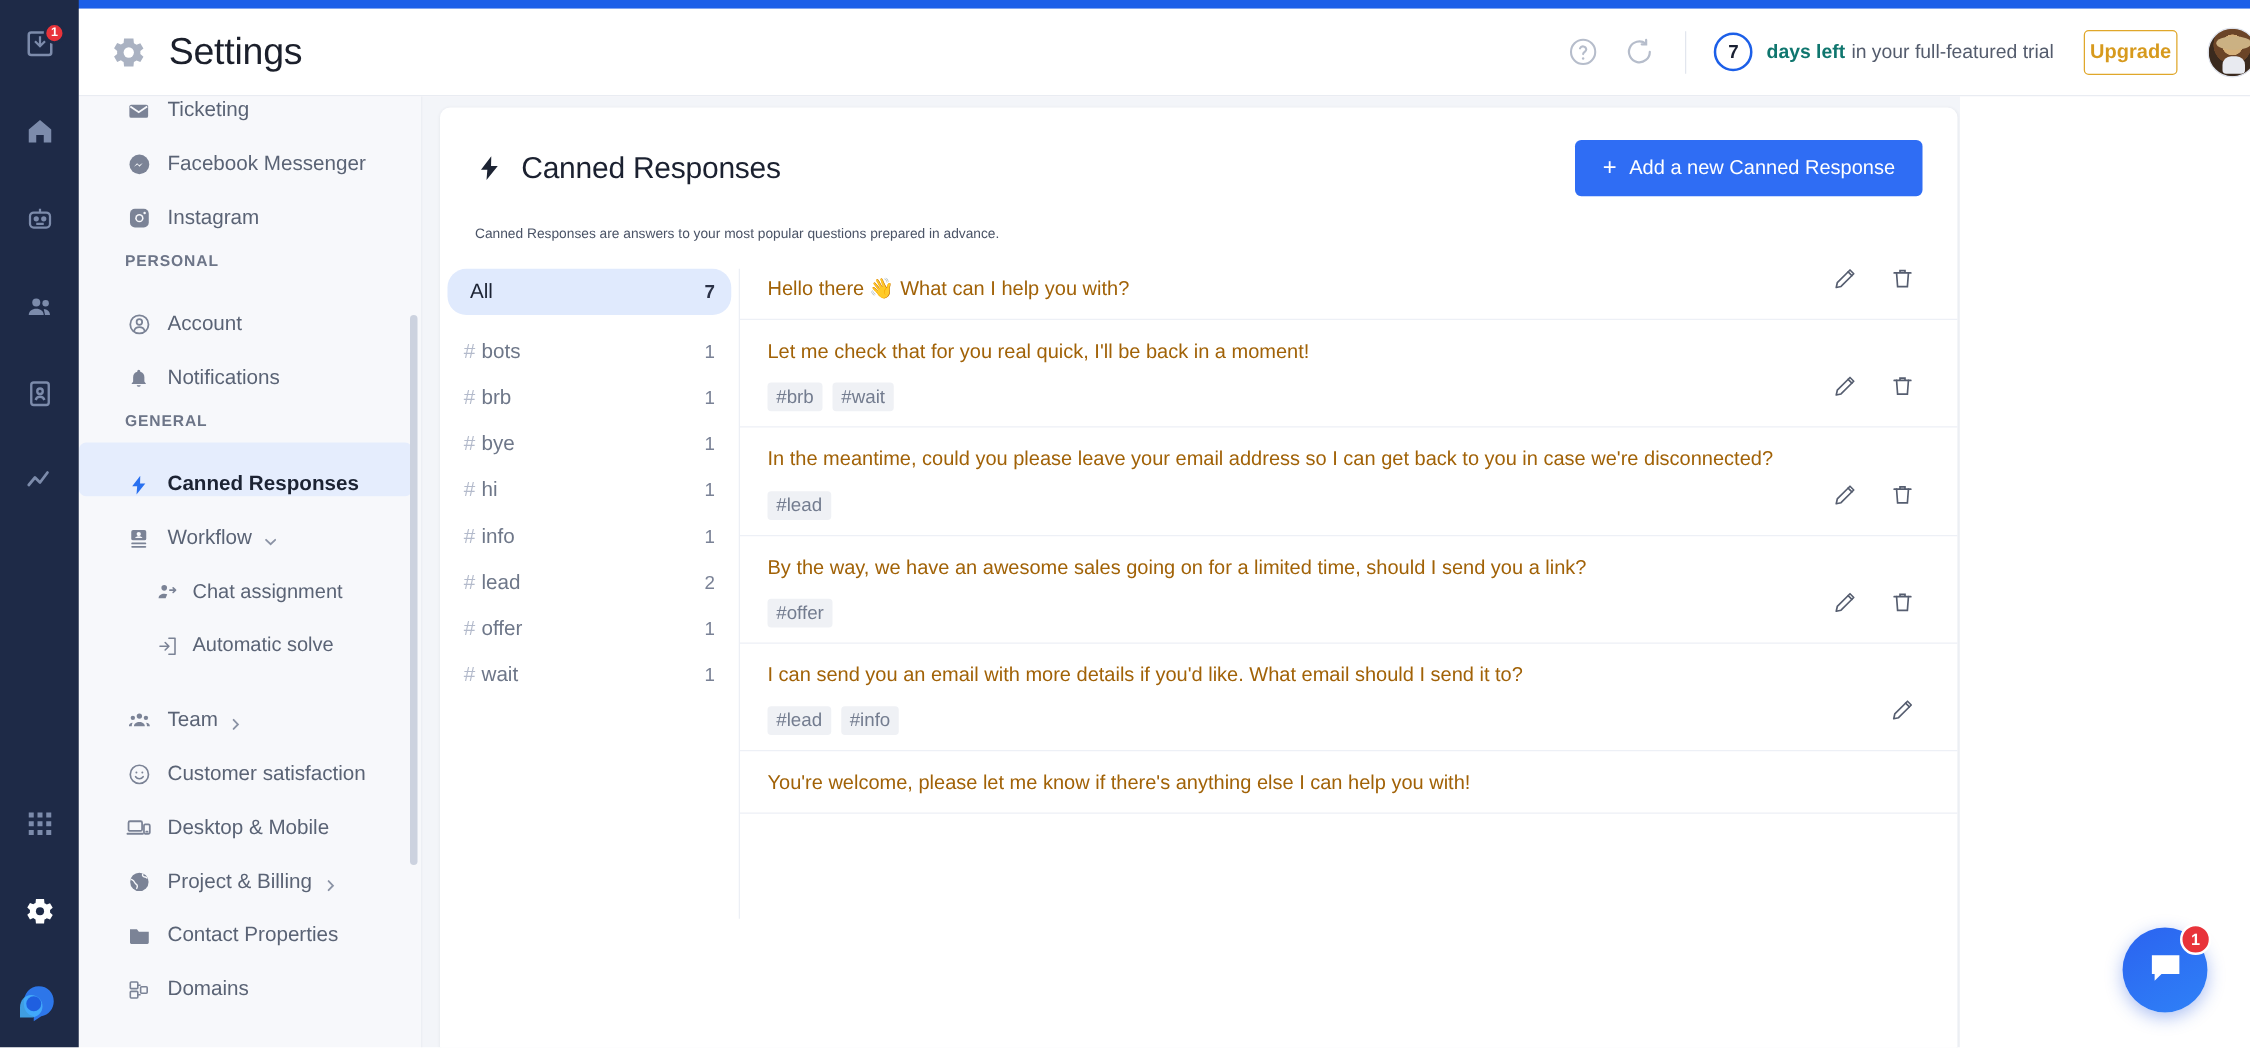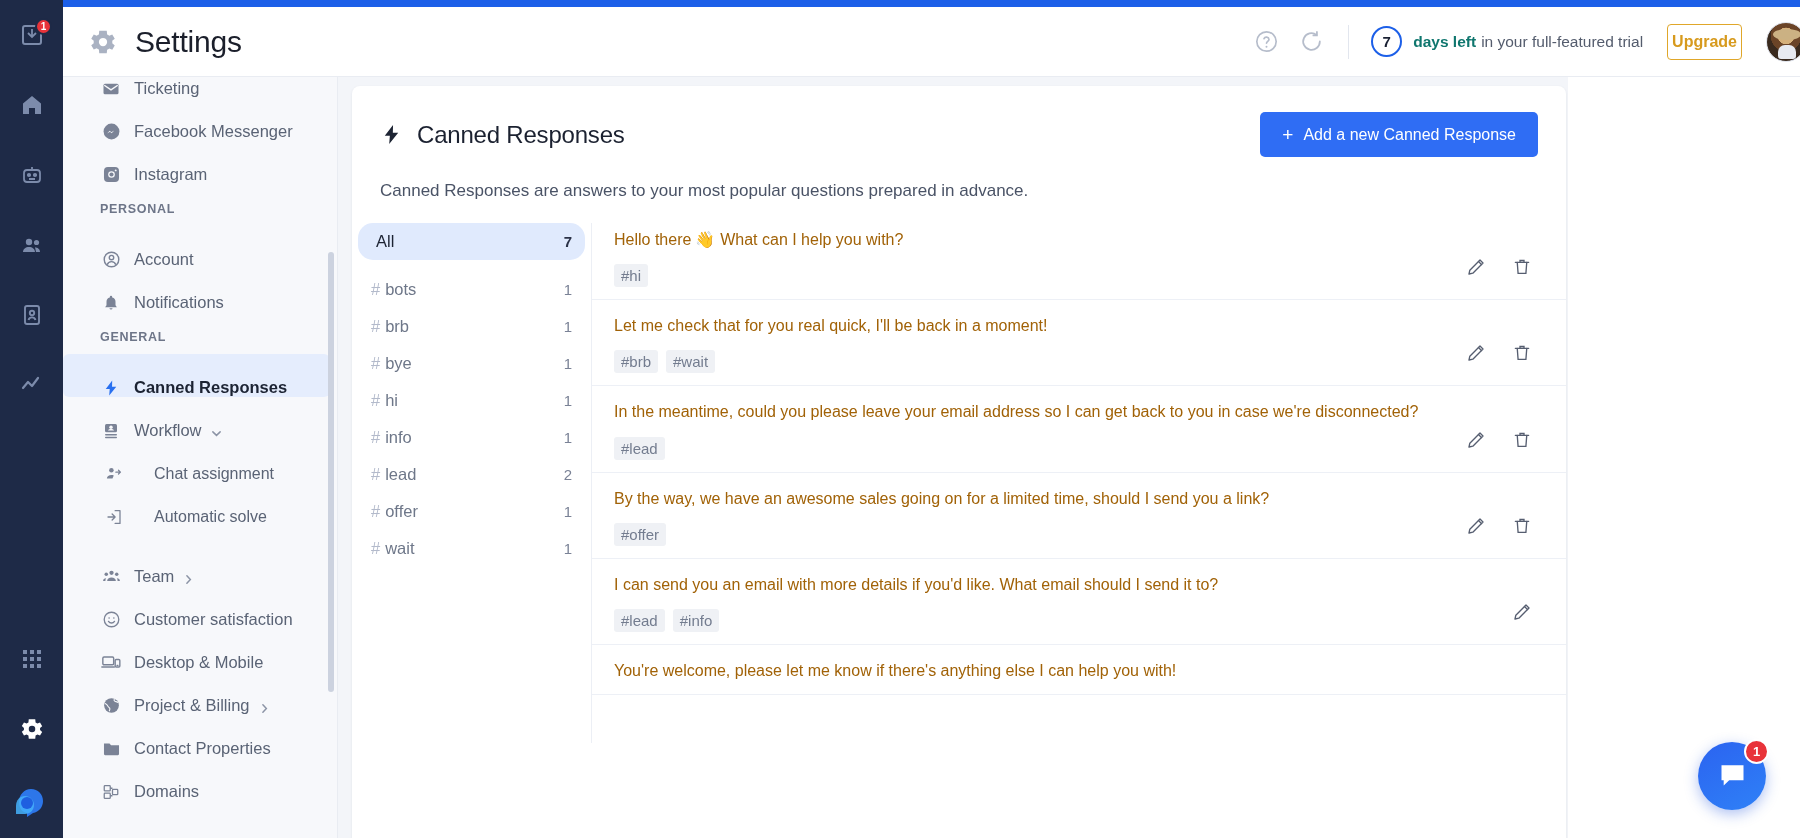--- a/index.html
+++ b/index.html
@@ -129,21 +129,21 @@
   }
   .side-item .si-ico {
     width: 22px; margin-right: 12px;
     display: flex; align-items: center; justify-content: center;
     color: #7b8396;
   }
   .side-item.active {
     background: #e5edfd; color: #1c2333; font-weight: 700;
   }
   .side-item.active .si-ico { color: #2970f0; }
-  .side-item.sub { padding-left: 41px; font-size: 16px; gap: 20px; }
+  .side-item.sub { padding-left: 61px; font-size: 16px; }
   .side-item.sub .si-ico { width: 20px; margin-right: 10px; }
   .side-caret { margin-left: 8px; color: #8b93a5; display: flex; }
   .side-gap { height: 17px; }
   
   .side-scroll {
     position: absolute; top: 175px; right: 3px;
     width: 6px; height: 440px; border-radius: 3px;
     background: #ccd2df;
   }
   
@@ -168,21 +168,21 @@
   .add-btn {
     margin-left: auto;
     background: #2f6df4; color: #fff; border: none; border-radius: 5px;
     font-size: 16px; padding: 13px 22px; cursor: pointer;
     display: flex; align-items: center; gap: 10px;
     font-family: inherit;
   }
   .add-btn .plus { font-size: 19px; line-height: 1; }
   .card-desc {
     padding: 24px 28px 0 28px;
-    font-size: 17px; color: #4a5366;
+    font-size: 11px; color: #4a5366;
   }
   .panes {
     display: flex;
     margin: 22px 0 0 0;
     padding: 0 0 0 0;
   }
   
   .taglist {
     width: 240px; flex: 0 0 240px;
     margin-left: 0px;
@@ -616,23 +616,20 @@
             <span class="hash">#</span>
             <span>wait</span>
             <span class="cnt">1</span>
           </div>
         </div>
 
         <div class="responses">
 
           <div class="resp-row">
             <div class="resp-text">Hello there 👋 What can I help you with?</div>
-            <div class="resp-tags">
-              <span class="chip">#hi</span>
-            </div>
             <div class="resp-actions">
               <span class="act">
                 <svg width="20" height="20" viewBox="0 0 24 24" fill="none" stroke="currentColor" stroke-width="1.6" stroke-linecap="round" stroke-linejoin="round">
                     <path d="M16.8 3.6l3.6 3.6L8.2 19.4l-4.6 1 1-4.6z"></path>
                     <path d="M15 5.4l3.6 3.6"></path>
                   </svg>
               </span>
               <span class="act">
                 <svg width="20" height="20" viewBox="0 0 24 24" fill="none" stroke="currentColor" stroke-width="1.6" stroke-linecap="round">
                     <path d="M4 6.4h16M9.6 6.4V4.2h4.8v2.2"></path>

